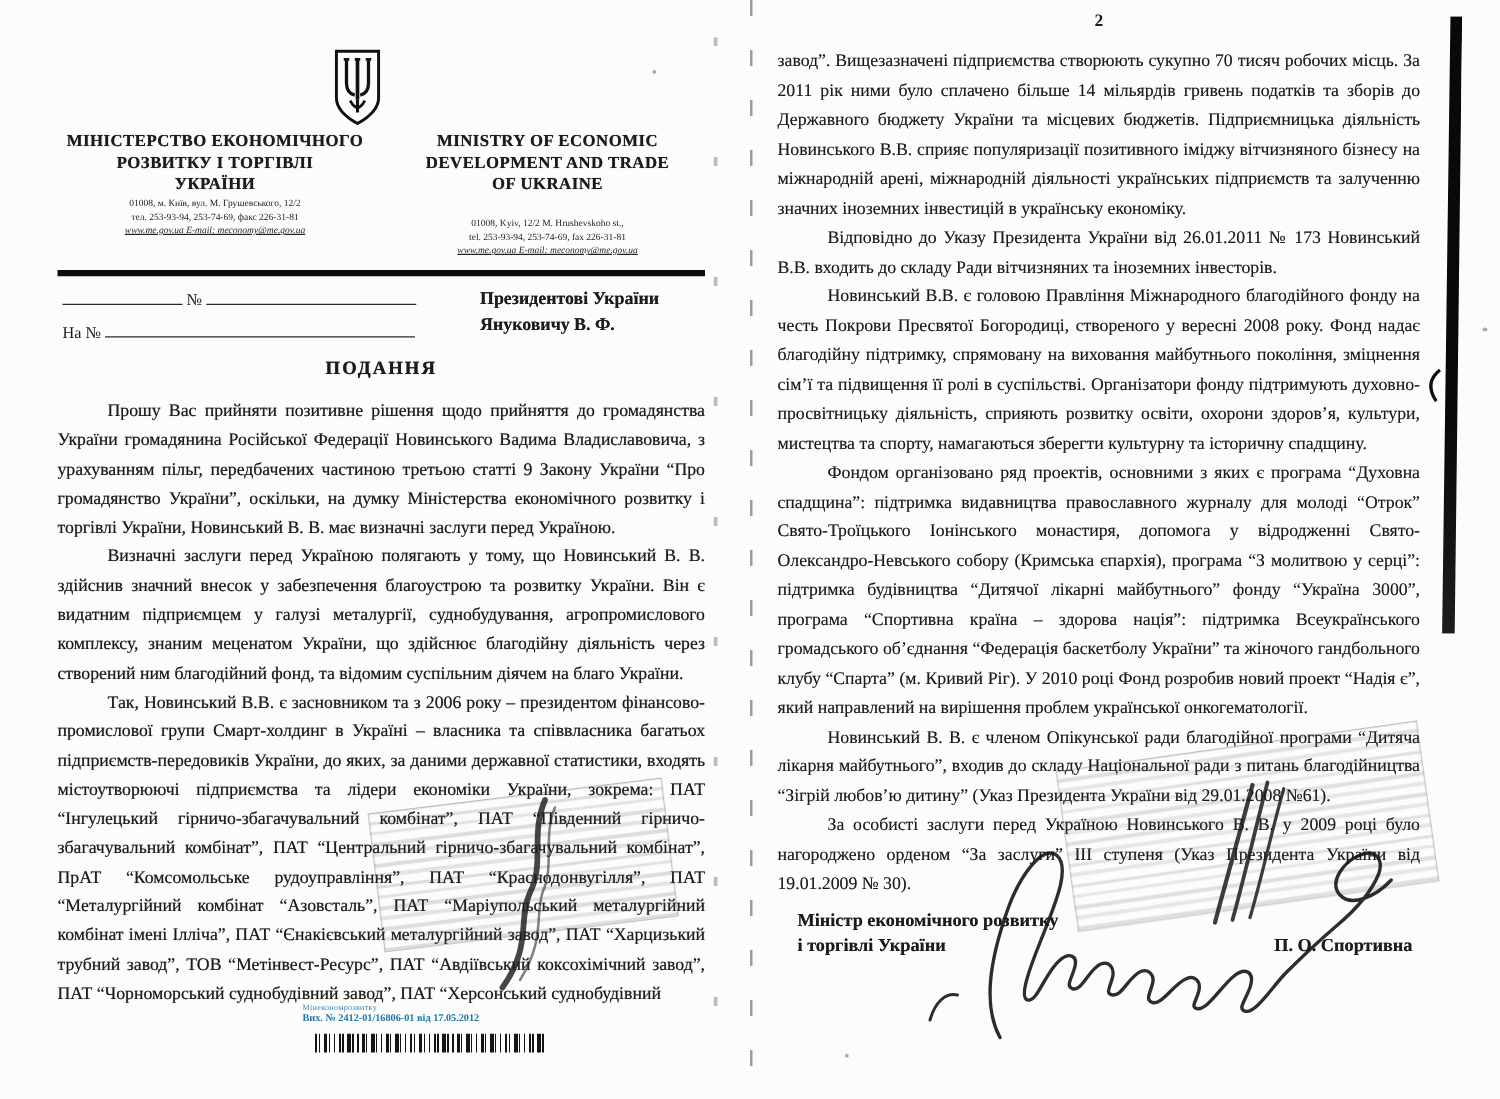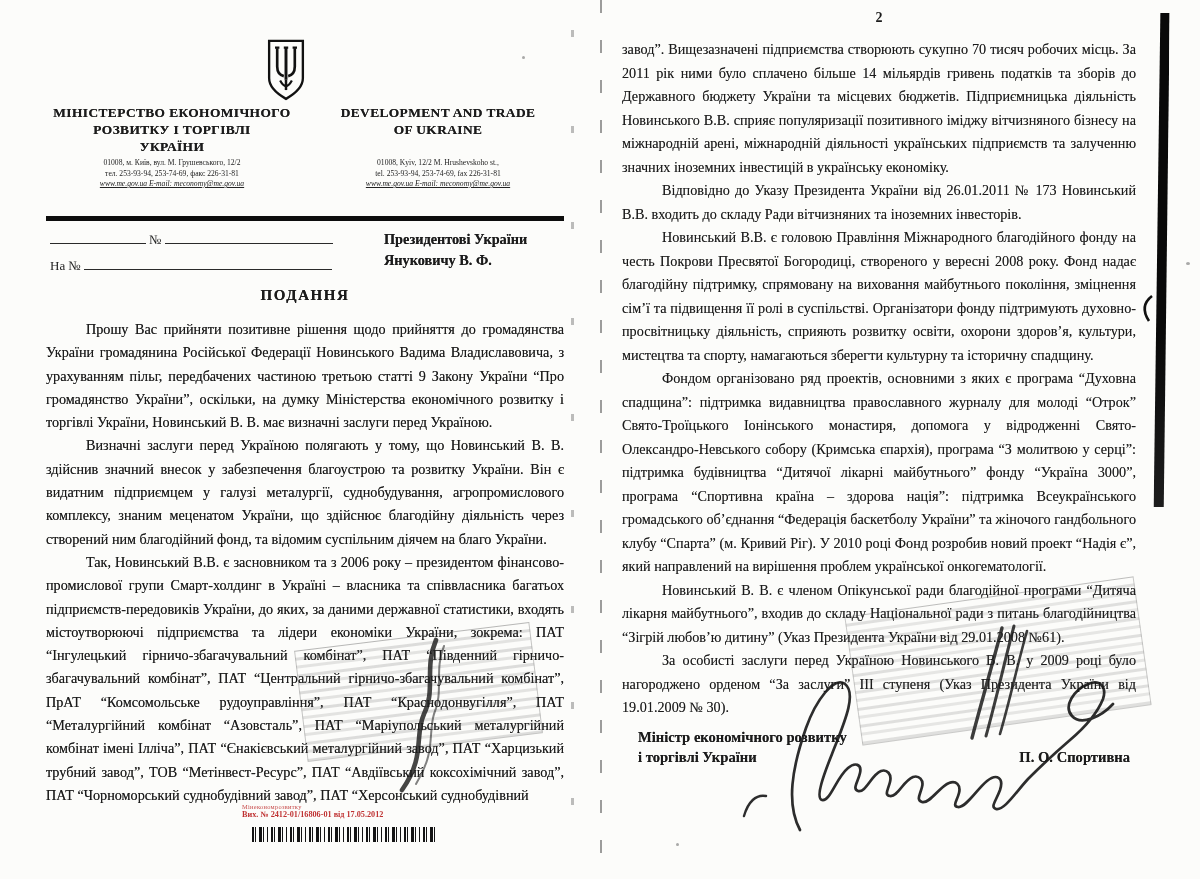--- a/index.html
+++ b/index.html
@@ -15,21 +15,21 @@
   
   .emblem{position:absolute;left:218px;top:38px;}
   .hdr-name{position:absolute;top:104px;width:252px;text-align:center;
     font-weight:bold;font-size:13.4px;line-height:17px;letter-spacing:.4px;
     text-shadow:0 0 .6px rgba(0,0,0,.75);}
   .hdr-ua{left:0;}
   .hdr-en{left:266px;}
   .hdr-addr{position:absolute;top:158px;width:252px;text-align:center;
     font-size:7.6px;line-height:10.5px;color:#222;}
   .addr-ua{left:0;}
-  .addr-en{left:266px;}
+  .addr-en{left:266px;margin-top:16px;}
   .hdr-addr .web{text-decoration:underline;font-style:italic;}
   .hdr-rule{position:absolute;left:0;top:216px;width:518px;height:4.5px;background:#0d0d0d;}
 
   
   .refrow{position:absolute;left:4px;font-size:13px;white-space:nowrap;}
   .refrow1{top:232px;}
   .refrow2{top:258px;}
   .uline{display:inline-block;border-bottom:1.3px solid #2a2a2a;height:10px;vertical-align:baseline;}
   .addressee{position:absolute;left:320px;top:229px;font-weight:bold;
     font-size:14.3px;line-height:21px;text-shadow:0 0 .5px rgba(0,0,0,.7);margin-left:18px;}
@@ -53,21 +53,21 @@
   .page-number{position:absolute;left:0;top:10px;width:514px;text-align:center;
     font-size:14px;font-weight:bold;}
 
   
   .signoff{position:absolute;left:16px;right:6px;top:727px;
     display:flex;justify-content:space-between;align-items:flex-end;
     font-weight:bold;font-size:14.6px;line-height:20px;
     text-shadow:0 0 .5px rgba(0,0,0,.65);}
 
   
-  .reg-stamp{position:absolute;left:196px;top:803px;color:#b91c1c;}
+  .reg-stamp{position:absolute;left:196px;top:803px;color:#0369a1;}
   .reg-stamp .rs1{font-size:6.4px;line-height:7px;letter-spacing:.3px;opacity:.8;}
   .reg-stamp .rs2{font-size:8.2px;line-height:10px;font-weight:bold;opacity:.9;}
   .barcode{position:absolute;left:206px;top:827px;width:184px;height:15px;
     background:
       repeating-linear-gradient(90deg,
         #000 0 2px, transparent 2px 3px,
         #000 3px 4px, transparent 4px 7px,
         #000 7px 10px, transparent 10px 11px,
         #000 11px 12px, transparent 12px 15px,
         #000 15px 16px, transparent 16px 19px);
@@ -112,20 +112,21 @@
       <path d="M30 56 V70" stroke-width="3.4"></path>
     </svg>
   </div>
 
   <div class="hdr-name hdr-ua">
     <div>МІНІСТЕРСТВО ЕКОНОМІЧНОГО</div>
     <div>РОЗВИТКУ І ТОРГІВЛІ</div>
     <div>УКРАЇНИ</div>
   </div>
   <div class="hdr-name hdr-en">
+    <div>MINISTRY OF ECONOMIC</div>
     <div>DEVELOPMENT AND TRADE</div>
     <div>OF UKRAINE</div>
   </div>
 
   <div class="hdr-addr addr-ua">
     <div>01008, м. Київ, вул. М. Грушевського, 12/2</div>
     <div>тел. 253-93-94, 253-74-69, факс 226-31-81</div>
     <div class="web">www.me.gov.ua  E-mail: meconomy@me.gov.ua</div>
   </div>
   <div class="hdr-addr addr-en">

